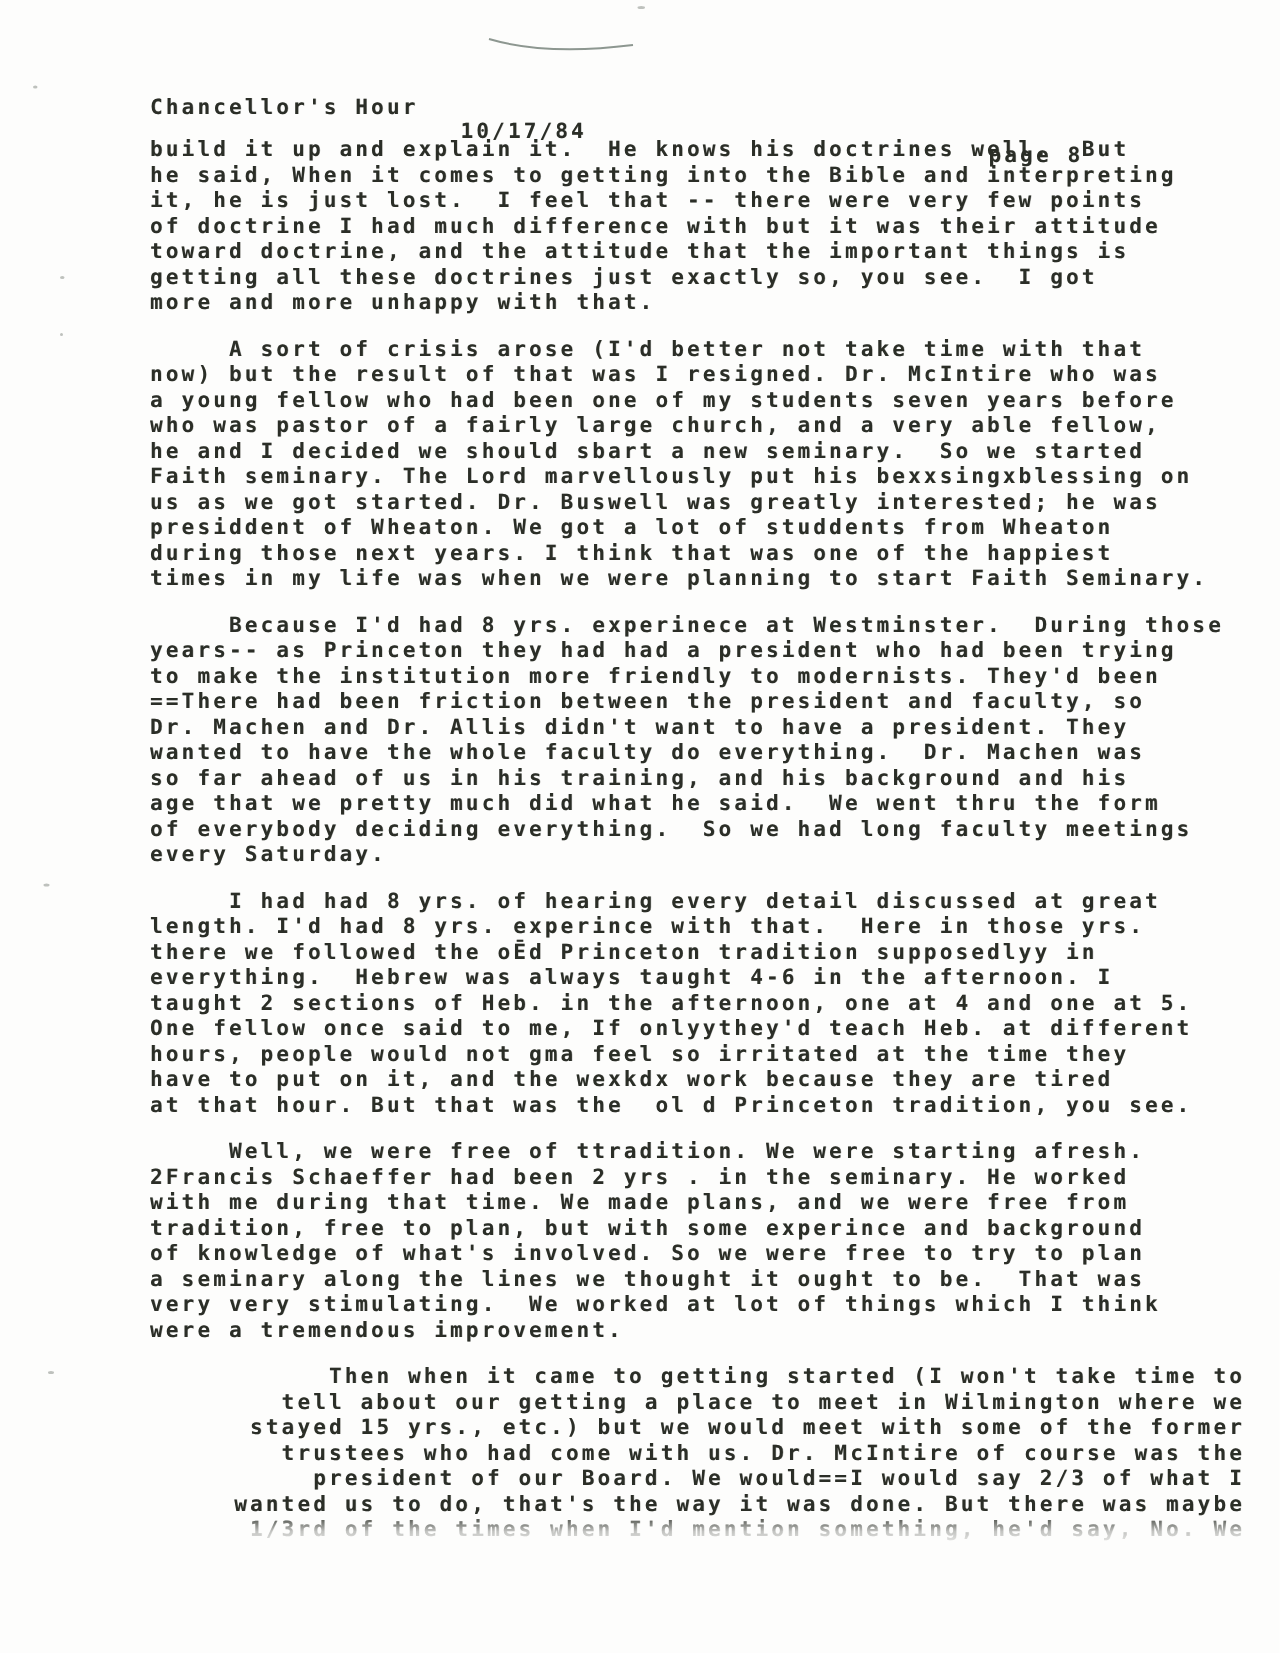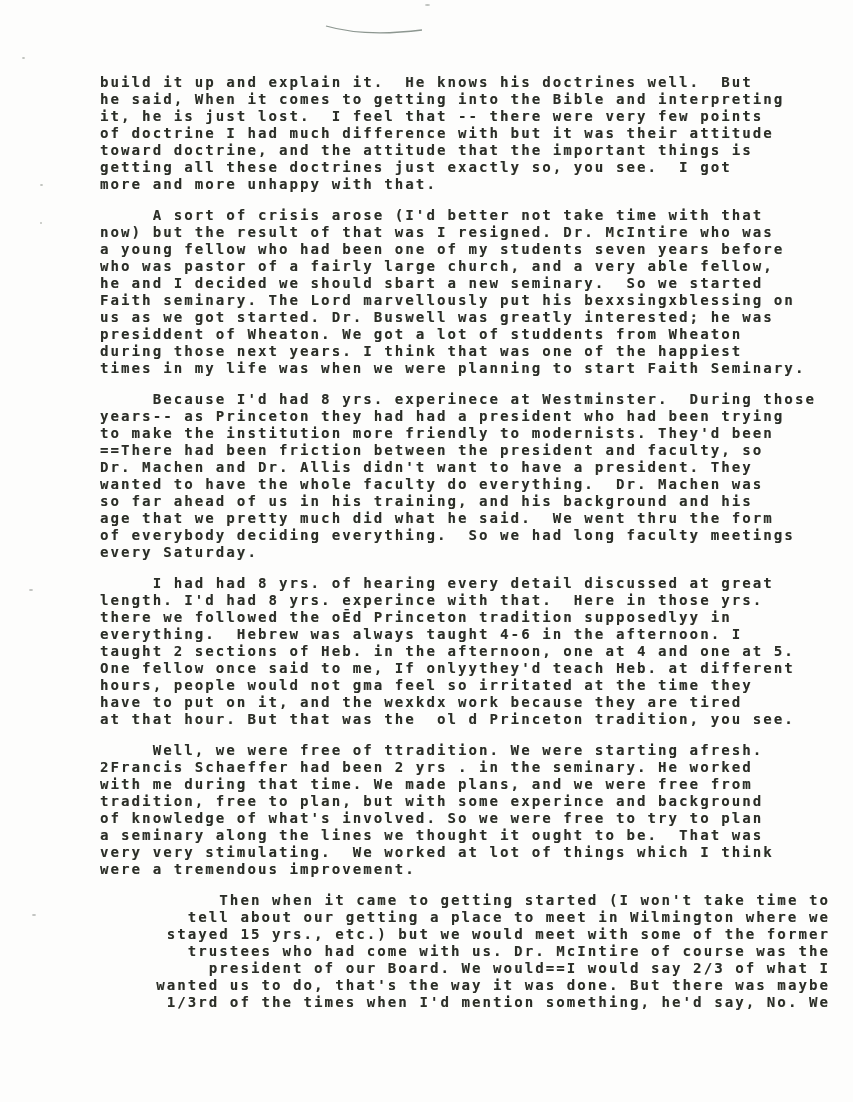--- a/index.html
+++ b/index.html
@@ -88,20 +88,25 @@
   </svg>
 
   <div class="speck s1"></div>
   <div class="speck s2"></div>
   <div class="speck s3"></div>
   <div class="speck s4"></div>
   <div class="speck s5"></div>
   <div class="speck s6"></div>
 
   <div class="doc">
+    <div class="header">
+      <span class="title">Chancellor's Hour</span>
+      <span class="date">10/17/84</span>
+      <span class="pagenum">page 8</span>
+    </div>
 
     <div class="body-text">
       <p>build it up and explain it.  He knows his doctrines well.  But
 he said, When it comes to getting into the Bible and interpreting
 it, he is just lost.  I feel that -- there were very few points
 of doctrine I had much difference with but it was their attitude
 toward doctrine, and the attitude that the important things is
 getting all these doctrines just exactly so, you see.  I got
 more and more unhappy with that.</p>
       <p>     A sort of crisis arose (I'd better not take time with that

